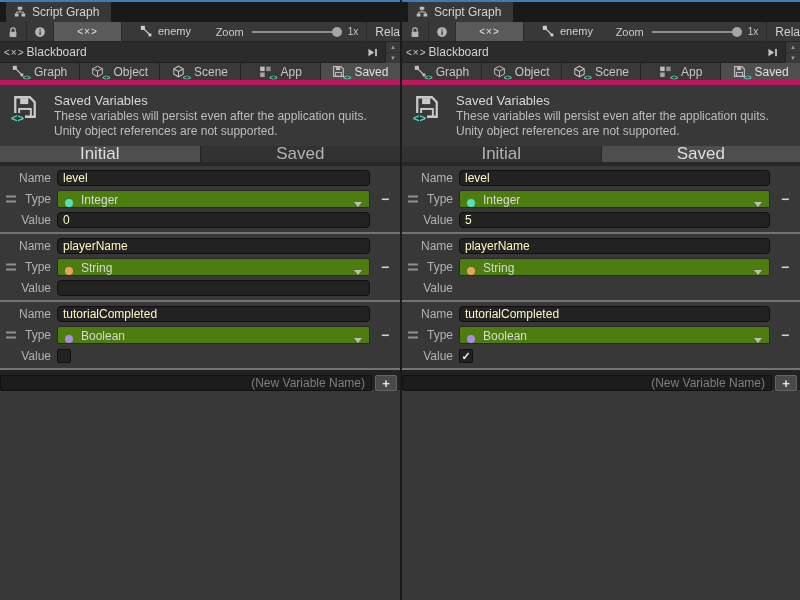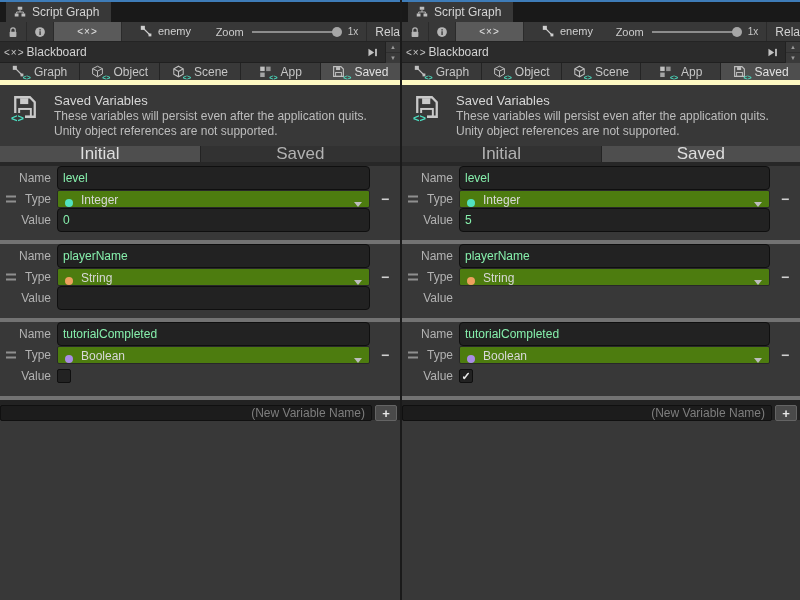--- a/index.html
+++ b/index.html
@@ -43,21 +43,21 @@
   .bb-title { color:#d2d2d2; font-size:12px; }
   .bb-dock { margin-left:auto; display:flex; align-items:center; }
   .bb-dock svg { width:13px; height:13px; color:#c2c2c2; }
   .spinner { width:15px; height:21px; margin-left:6px; border-left:1px solid #222;
              display:flex; flex-direction:column; }
   .spinner .sp { flex:1; display:flex; align-items:center; justify-content:center;
                  font-size:6px; color:#9a9a9a; background:#3a3a3a; }
   .spinner .sp + .sp { border-top:1px solid #2e2e2e; }
 
   
-  .tabs { height:22px; display:flex; border-bottom:5px solid #fef9c3; }
+  .tabs { height:22px; display:flex; border-bottom:5px solid #be185d; }
   .tab { flex:1; display:flex; align-items:center; justify-content:center; gap:8px;
          background:#393939; border-right:1px solid #242424; color:#c6c6c6; font-size:12px; }
   .tab:last-child { border-right:none; }
   .tab.active { background:#4e4e4e; color:#e0e0e0; }
   .ticon { position:relative; width:14px; height:13px; color:#c0c0c0; }
   .ticon svg { width:13px; height:13px; display:block; }
   .badge { position:absolute; right:-5px; bottom:-3px; color:#4ce0c3; font-size:7px;
            font-weight:bold; letter-spacing:0; line-height:1; }
 
   
@@ -70,28 +70,28 @@
 
   
   .subtabs { height:16px; display:flex; background:#2d2d2d; }
   .subtab { flex:1; display:flex; align-items:center; justify-content:center;
             font-size:17px; color:#b2b2b2; background:#323232; border-right:1px solid #232323; }
   .subtab:last-child { border-right:none; }
   .subtab.active { background:#4e4e4e; color:#dedede; }
   .rowsgap { height:4px; background:#272727; }
 
   
-  .vrow { padding:4px 0 12px; border-bottom:4px solid #737373; background:#383838; }
+  .vrow { padding:4px 0 4px; border-bottom:2px solid #737373; background:#383838; }
   .fline { display:flex; align-items:center; margin:0 0 5px; position:relative; height:16px; }
   .fline:last-child { margin-bottom:0; }
   .flabel { width:57px; text-align:right; padding-right:6px; color:#b2b2b2; font-size:12px; flex:none; }
   .dhandle { position:absolute; left:6px; top:50%; transform:translateY(-50%);
              width:10px; height:7px; border-top:2px solid #8f8f8f; border-bottom:2px solid #8f8f8f; }
-  .tfield { flex:1; height:24px; background:#222222; border:1px solid #0f0f0f; border-radius:4px;
-            color:#86efac; font-family:"Liberation Sans",sans-serif; font-size:12px; padding:0 5px; outline:none; }
+  .tfield { flex:1; height:16px; background:#222222; border:1px solid #0f0f0f; border-radius:4px;
+            color:#fef9c3; font-family:"Liberation Sans",sans-serif; font-size:12px; padding:0 5px; outline:none; }
   .tfield::placeholder { color:#7e7e7e; }
   .dd { flex:1; height:18px; background:#4d7c0f; border:1px solid #282828; border-radius:2px;
         display:flex; align-items:flex-end; gap:8px; padding:0 7px; }
   .dot { width:8px; height:8px; border-radius:50%; flex:none; }
   .dot.integer { background:#52e2c1; }
   .dot.string  { background:#eda05e; }
   .dot.boolean { background:#a98ce6; }
   .ddtext { color:#d8d8d8; font-size:12px; }
   .caret { margin-left:auto; width:0; height:0; border-left:4px solid transparent;
            border-right:4px solid transparent; border-top:5px solid #bdbdbd; }

